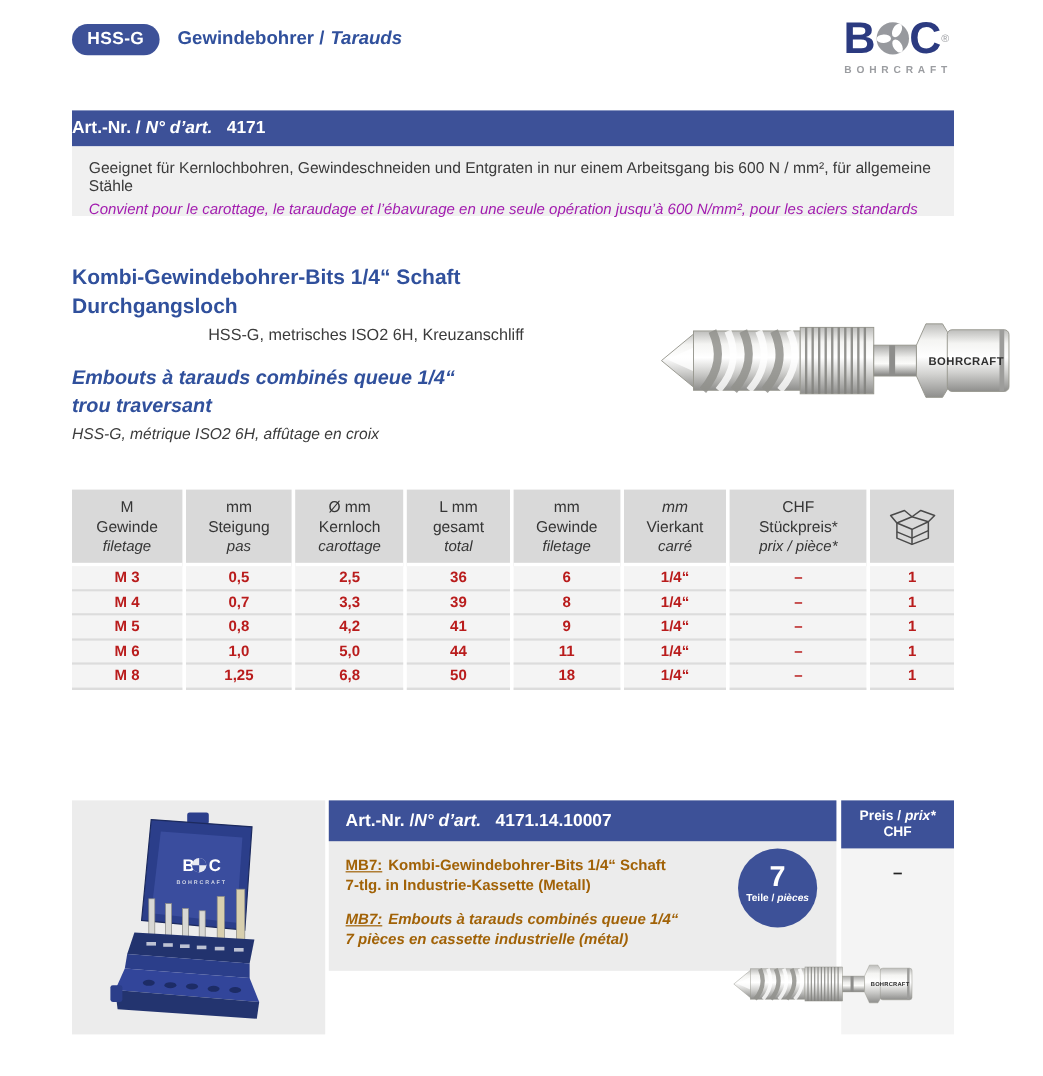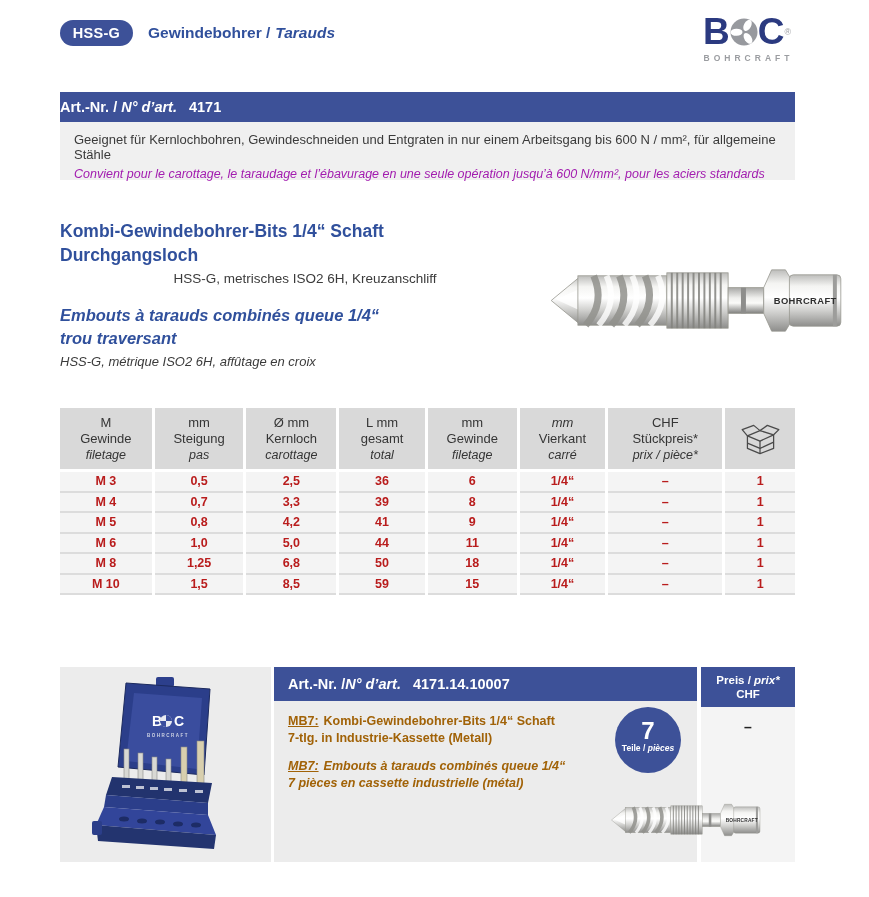--- a/index.html
+++ b/index.html
@@ -49,21 +49,21 @@
   .spec-table th .h1{font-size:13px;line-height:16px;}
   .spec-table th .h2{font-size:13px;line-height:16px;}
   .spec-table th .h3{font-size:12.5px;line-height:16px;font-style:italic;}
   .spec-table td{background:#f4f4f4;border-bottom:2px solid #dcdcdc;height:20.5px;
                  font-size:12.5px;font-weight:700;text-align:center;color:#b91c1c;}
   .pkg-icon{display:block;margin:0 auto;}
 
   
   .bottom{position:absolute;left:60px;top:667px;width:735px;height:195px;}
   .panel-photo{position:absolute;left:0;top:0;width:211px;height:195px;background:#ececec;}
-  .panel-desc{position:absolute;left:214px;top:0;width:423px;height:195px;background:#ececec;}
+  .panel-desc{position:absolute;left:214px;top:0;width:423px;height:142px;background:#ececec;}
   .panel-price{position:absolute;left:641px;top:0;width:94px;height:195px;background:#f4f4f4;}
   .desc-bar{height:34px;background:var(--accent);color:#fff;font-weight:700;font-size:14.5px;
             line-height:34px;padding-left:14px;}
   .desc-bar .num{margin-left:12px;}
   .desc-text{position:absolute;left:14px;top:46px;font-size:12.5px;font-weight:700;line-height:17px;color:#a16207;}
   .desc-fr{margin-top:11px;font-style:italic;}
   .code{text-decoration:underline;margin-right:5px;}
   .badge-circle{position:absolute;left:341px;top:40px;width:66px;height:66px;border-radius:50%;
                 background:var(--accent);color:#fff;text-align:center;}
   .badge-circle .num{font-size:24px;font-weight:700;margin-top:11px;line-height:25px;}
@@ -281,30 +281,20 @@
         <tr>
           <td>M 8</td>
           <td>1,25</td>
           <td>6,8</td>
           <td>50</td>
           <td>18</td>
           <td>1/4“</td>
           <td>–</td>
           <td>1</td>
         </tr>
-        <tr>
-          <td>M 10</td>
-          <td>1,5</td>
-          <td>8,5</td>
-          <td>59</td>
-          <td>15</td>
-          <td>1/4“</td>
-          <td>–</td>
-          <td>1</td>
-        </tr>
       </tbody>
   </table>
 
   <div class="bottom">
 
     <div class="panel-photo">
       <svg class="cassette" width="150" height="182" viewBox="0 0 150 182">
         <rect x="66" y="4" width="18" height="10" rx="2" fill="#2c3f8c"></rect>
         <polygon points="36,10 120,16 114,102 28,94" fill="#2b3e8a" stroke="#1c2a5e" stroke-width="1"></polygon>
         <polygon points="44,20 112,25 107,96 36,88" fill="#3a4d9e"></polygon>

